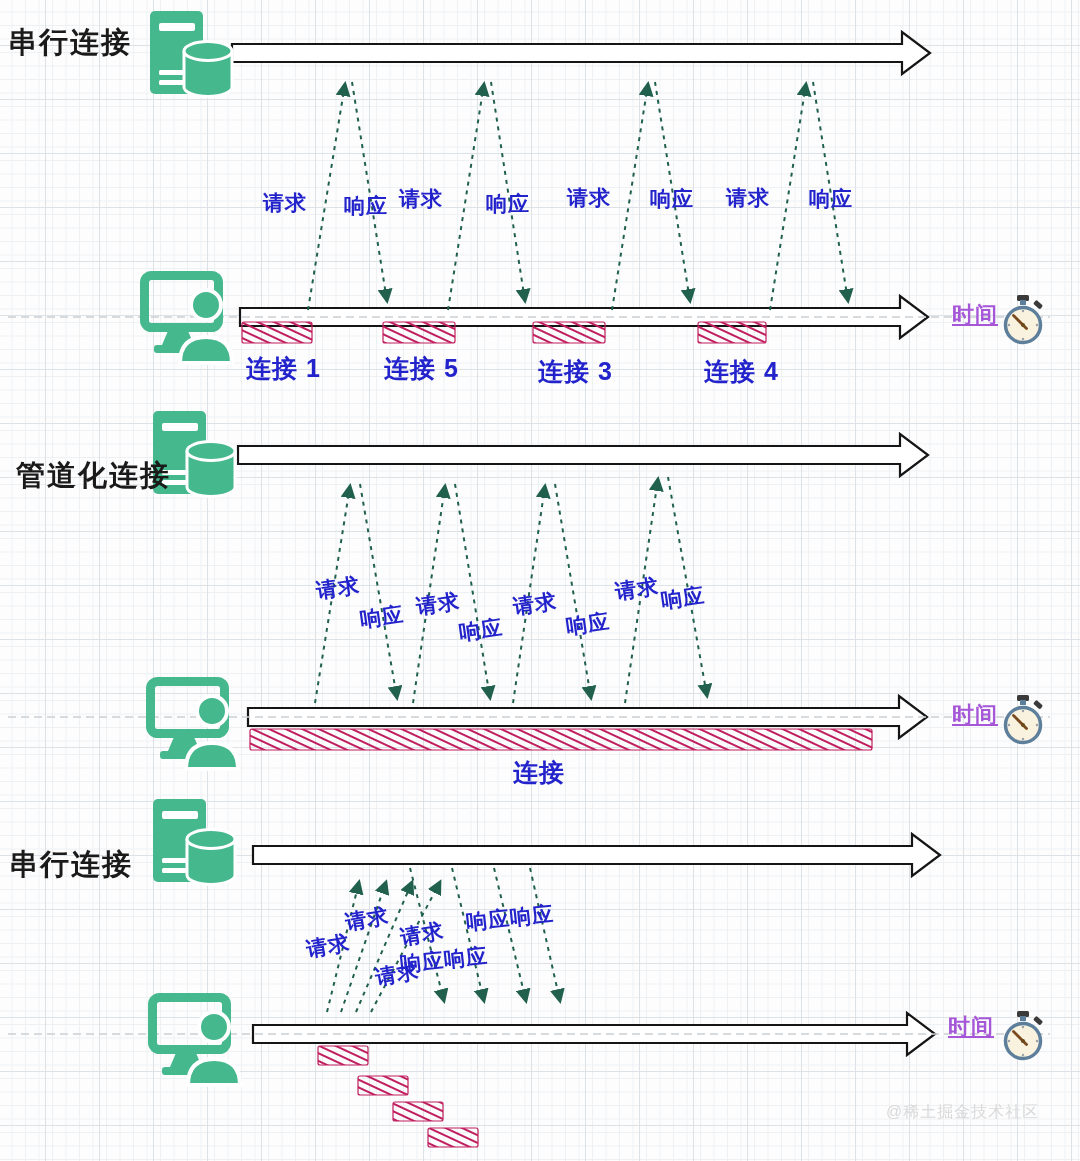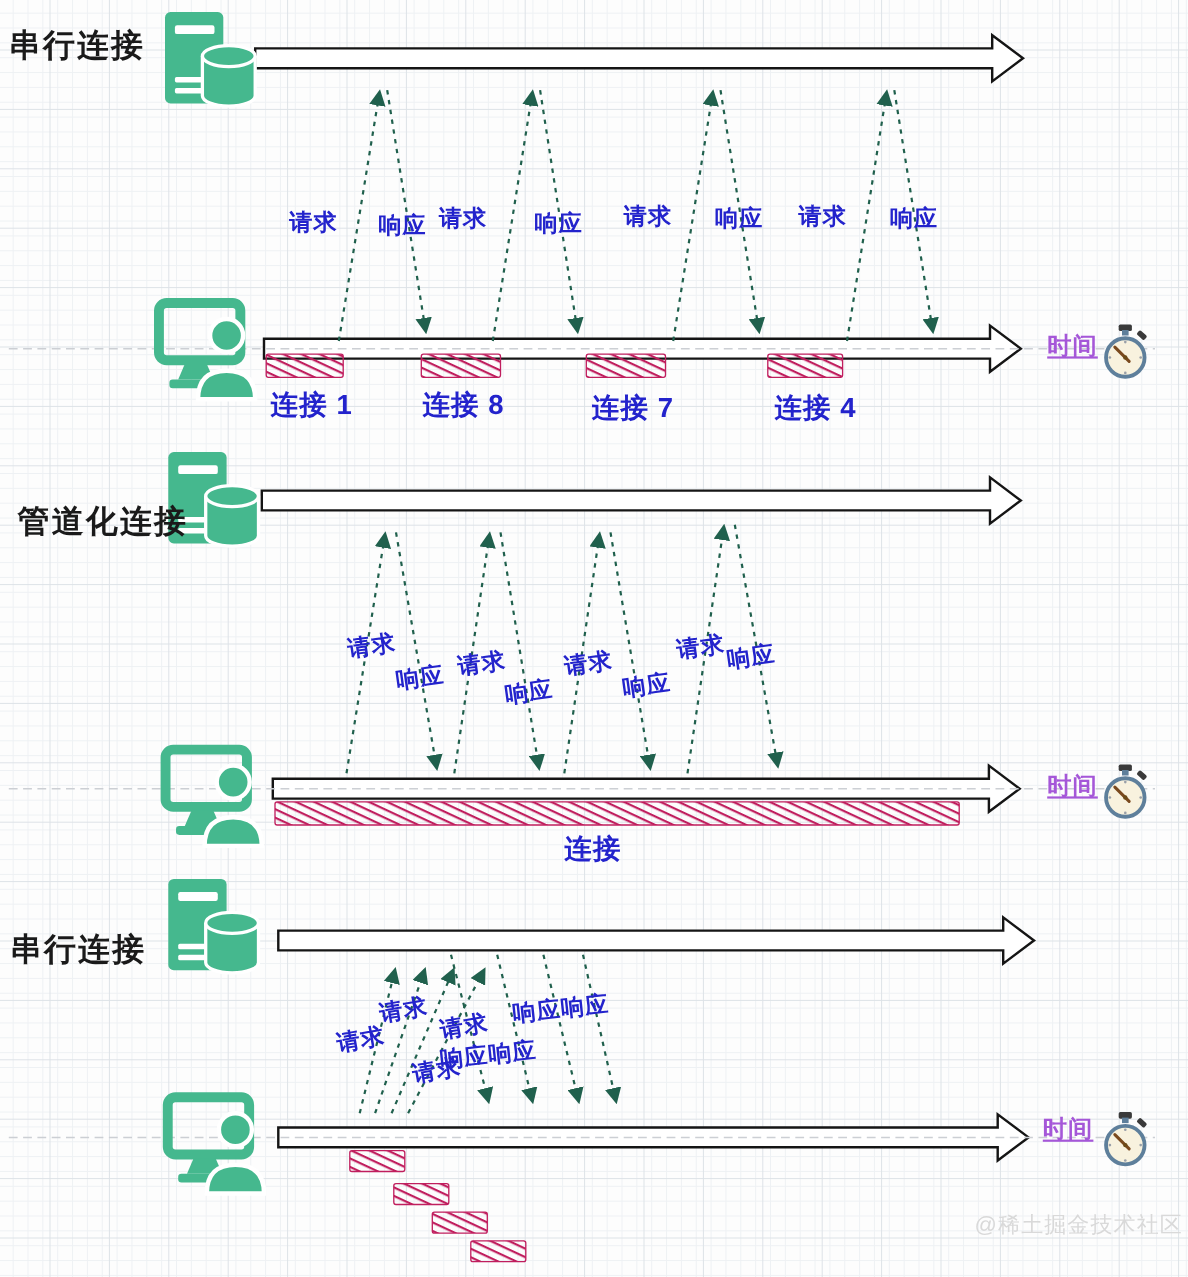--- a/index.html
+++ b/index.html
@@ -19,21 +19,21 @@
   }
   svg.layer{position:absolute;left:0;top:0;}
   .lbl{position:absolute;white-space:nowrap;line-height:1;}
   .title{font-size:29px;font-weight:bold;color:#1a1a1a;letter-spacing:2px;}
   .flow{font-size:21px;font-weight:bold;color:#2323cc;letter-spacing:1px;}
   .conn{font-size:25px;font-weight:bold;color:#2323cc;letter-spacing:1px;}
   .time{font-size:22px;font-weight:bold;color:#a557d8;letter-spacing:1px;text-decoration:underline;}
   .rot8{transform:rotate(-8deg);}
   .rot10{transform:rotate(-10deg);}
   .rot6{transform:rotate(-6deg);}
-  .watermark{font-size:20px;color:#d9d9d9;letter-spacing:1px;}
+  .watermark{font-size:16px;color:#d9d9d9;letter-spacing:1px;}
 </style>
 </head>
 <body>
 
 <div class="canvas">
 
   <svg class="layer" width="1080" height="1161" viewBox="0 0 1080 1161">
     <defs>
       <marker id="ah" viewBox="0 0 10 10" refX="8" refY="5" markerWidth="7.5" markerHeight="7.5" orient="auto">
         <path d="M0,0 L10,5 L0,10 Z" fill="#20604D"></path>
@@ -156,22 +156,22 @@
   <div class="lbl title" style="left:8px;top:28px">串行连接</div>
   <div class="lbl flow" style="left:263px;top:192px">请求</div>
   <div class="lbl flow" style="left:344px;top:195px">响应</div>
   <div class="lbl flow" style="left:399px;top:188px">请求</div>
   <div class="lbl flow" style="left:486px;top:193px">响应</div>
   <div class="lbl flow" style="left:567px;top:187px">请求</div>
   <div class="lbl flow" style="left:650px;top:188px">响应</div>
   <div class="lbl flow" style="left:726px;top:187px">请求</div>
   <div class="lbl flow" style="left:809px;top:188px">响应</div>
   <div class="lbl conn" style="left:246px;top:356px">连接 1</div>
-  <div class="lbl conn" style="left:384px;top:356px">连接 8</div>
-  <div class="lbl conn" style="left:538px;top:359px">连接 7</div>
+  <div class="lbl conn" style="left:384px;top:356px">连接 5</div>
+  <div class="lbl conn" style="left:538px;top:359px">连接 3</div>
   <div class="lbl conn" style="left:704px;top:359px">连接 4</div>
   <div class="lbl time" style="left:952px;top:304px">时间</div>
 
   <div class="lbl title" style="left:16px;top:461px">管道化连接</div>
   <div class="lbl flow rot8" style="left:316px;top:577px">请求</div>
   <div class="lbl flow rot8" style="left:360px;top:606px">响应</div>
   <div class="lbl flow rot8" style="left:416px;top:593px">请求</div>
   <div class="lbl flow rot8" style="left:459px;top:619px">响应</div>
   <div class="lbl flow rot8" style="left:513px;top:593px">请求</div>
   <div class="lbl flow rot8" style="left:566px;top:613px">响应</div>

